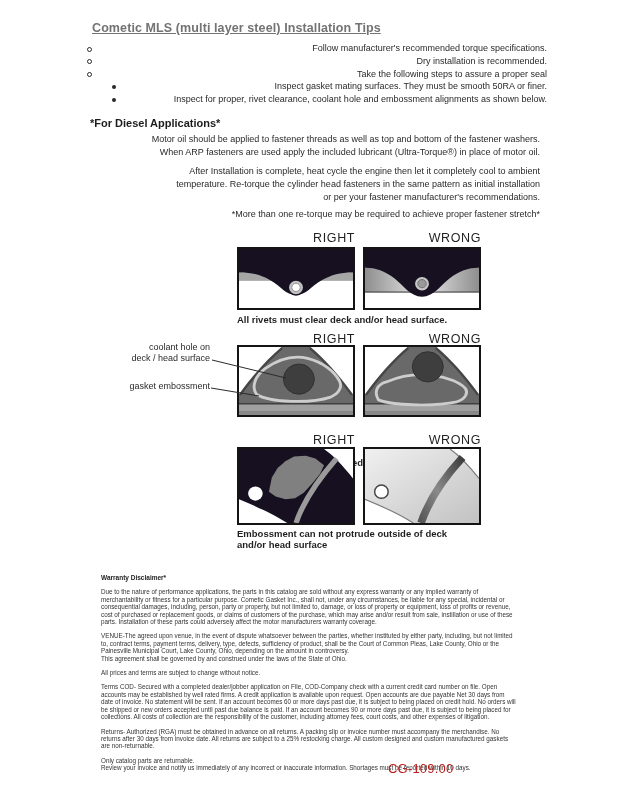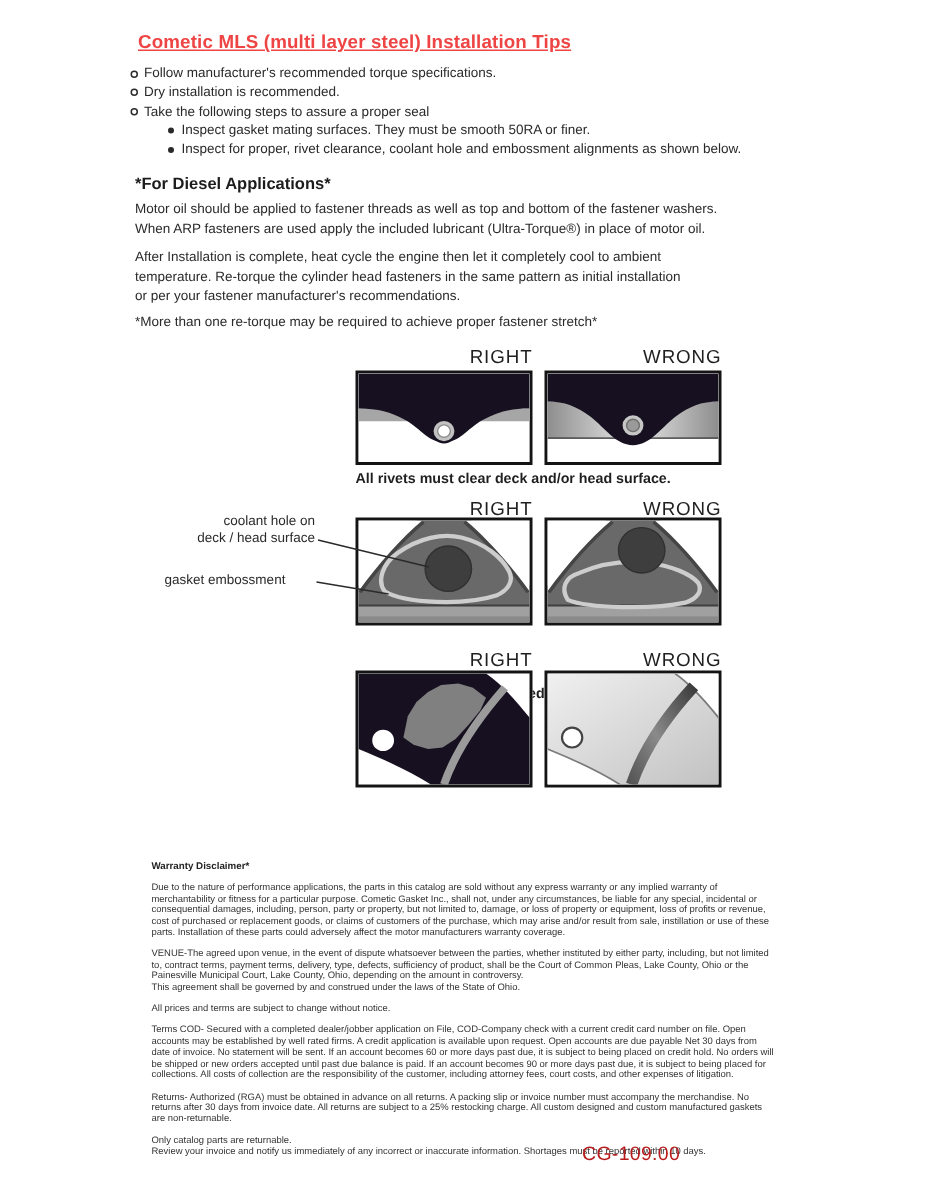--- a/index.html
+++ b/index.html
@@ -1,20 +1,20 @@
 <!DOCTYPE html>
 <html><head>
 <meta charset="utf-8">
 <style>
   html,body{margin:0;padding:0;background:#fff;}
   .page{position:relative;width:618px;height:800px;background:#ffffff;
         font-family:"Liberation Sans",sans-serif;color:#232323;overflow:hidden;}
   .abs{position:absolute;}
-  .page-title{font-size:12.5px;font-weight:bold;text-decoration:underline;letter-spacing:.1px;color:#ef4444;}
-  .body-text{font-size:9px;line-height:12.8px;color:#2a2a2a;}
+  .page-title{font-size:12.5px;font-weight:bold;text-decoration:underline;letter-spacing:.1px;color:#737373;}
+  .body-text{font-size:9px;line-height:12.8px;color:#2a2a2a;text-align:right;}
   .pre{white-space:pre-line;}
   .bullet-row{position:relative;padding-left:9px;}
   .marker-o{position:absolute;left:0;top:4.6px;width:3px;height:3px;border:1px solid #2a2a2a;border-radius:50%;}
   .sub{margin-left:25px;}
   .marker-f{position:absolute;left:0;top:4.6px;width:4px;height:4px;background:#2a2a2a;border-radius:50%;}
   .sec-head{font-size:11px;font-weight:bold;color:#1c1c1c;}
   .fig-label{position:absolute;width:118px;text-align:right;font-size:12.5px;font-weight:normal;
              letter-spacing:.6px;color:#1f1f1f;}
   .fig-box{position:absolute;width:118px;border:2px solid #141414;box-sizing:border-box;background:#fff;}
   .fig-box svg{display:block;width:100%;height:100%;}
@@ -79,21 +79,21 @@
         <circle cx="59" cy="37" r="4.4" fill="#9a9a9a" stroke="#6f6f6f" stroke-width="1"></circle>
       </svg>
     </div>
     <div class="fig-caption" style="left:147px;top:85px;">All rivets must clear deck and/or head surface.</div>
 
     <div class="fig-label" style="left:147px;top:102px;">RIGHT</div>
     <div class="fig-label" style="left:273px;top:102px;">WRONG</div>
 
     <div class="leader-label pre" style="left:0px;top:112px;width:120px;">coolant hole on
 deck / head surface</div>
-    <div class="leader-label" style="left:0px;top:151px;width:120px;text-align:center;">gasket embossment</div>
+    <div class="leader-label" style="left:0px;top:151px;width:120px;">gasket embossment</div>
 
     <div class="fig-box" style="left:147px;top:115px;height:72px;">
       <svg viewBox="0 0 118 72" preserveAspectRatio="none">
         <rect width="118" height="72" fill="#696969"></rect>
         <path d="M44 0 C30 12 14 30 0 50" stroke="#454545" stroke-width="5" fill="none"></path>
         <path d="M0 0 H44 C30 12 14 30 0 50 Z" fill="#ffffff"></path>
         <path d="M74 0 C88 12 104 30 118 50" stroke="#454545" stroke-width="5" fill="none"></path>
         <path d="M118 0 H74 C88 12 104 30 118 50 Z" fill="#ffffff"></path>
         <rect y="60" width="118" height="8" fill="#a0a0a0"></rect>
         <rect y="68" width="118" height="4" fill="#8a8a8a"></rect>
@@ -151,20 +151,22 @@
         </defs>
         <rect width="118" height="78" fill="url(#g3band)"></rect>
         <path d="M88 0 L118 0 L118 31 C107 17 98 7 88 0 Z" fill="#ffffff"></path>
         <path d="M88 0 C98 7 107 17 118 31" stroke="#7a7a7a" stroke-width="1.2" fill="none"></path>
         <path d="M0 53 C17 60 36 69 50 78 L0 78 Z" fill="#ffffff"></path>
         <path d="M0 53 C17 60 36 69 50 78" stroke="#7a7a7a" stroke-width="1.2" fill="none"></path>
         <path d="M101 9 C82 30 66 54 58 78" stroke="url(#g3stripe)" stroke-width="8" fill="none"></path>
         <circle cx="17" cy="45" r="7" fill="#ffffff" stroke="#444444" stroke-width="1.5"></circle>
       </svg>
     </div>
+    <div class="fig-caption pre" style="left:147px;top:299px;">Embossment can not protrude outside of deck
+and/or head surface</div>
   </div>
 
   <div class="abs disc" style="left:101px;top:574px;width:416px;">
     <p class="disc-head">Warranty Disclaimer*</p>
     <p class="pre">Due to the nature of performance applications, the parts in this catalog are sold without any express warranty or any implied warranty of merchantability or fitness for a particular purpose.  Cometic Gasket Inc., shall not, under any circumstances, be liable for any special, incidental or consequential damages, including, person, party or property, but not limited to, damage, or loss of property or equipment, loss of profits or revenue, cost of purchased or replacement goods, or claims of customers of the purchase, which may arise and/or result from sale, instillation or use of these parts.  Installation of these parts could adversely affect the motor manufacturers warranty coverage.</p>
     <p class="pre">VENUE-The agreed upon venue, in the event of dispute whatsoever between the parties, whether instituted by either party, including, but not limited to, contract terms, payment terms, delivery, type, defects, sufficiency of product, shall be the Court of Common Pleas, Lake County, Ohio or the Painesville Municipal Court, Lake County, Ohio, depending on the amount in controversy.
 This agreement shall be governed by and construed under the laws of the State of Ohio.</p>
     <p class="pre">All prices and terms are subject to change without notice.</p>
     <p class="pre">Terms COD- Secured with a completed dealer/jobber application on File, COD-Company check with a current credit card number on file.  Open accounts may be established by well rated firms.  A credit application is available upon request.  Open accounts are due payable Net 30 days from date of invoice.  No statement will be sent.  If an account becomes 60 or more days past due, it is subject to being placed on credit hold.  No orders will be shipped or new orders accepted until past due balance is paid.  If an account becomes 90 or more days past due, it is subject to being placed for collections.  All costs of collection are the responsibility of the customer, including attorney fees, court costs, and other expenses of litigation.</p>
     <p class="pre">Returns- Authorized (RGA) must be obtained in advance on all returns.  A packing slip or invoice number must accompany the merchandise.  No returns after 30 days from invoice date.  All returns are subject to a 25% restocking charge.  All custom designed and custom manufactured gaskets are non-returnable.</p>

